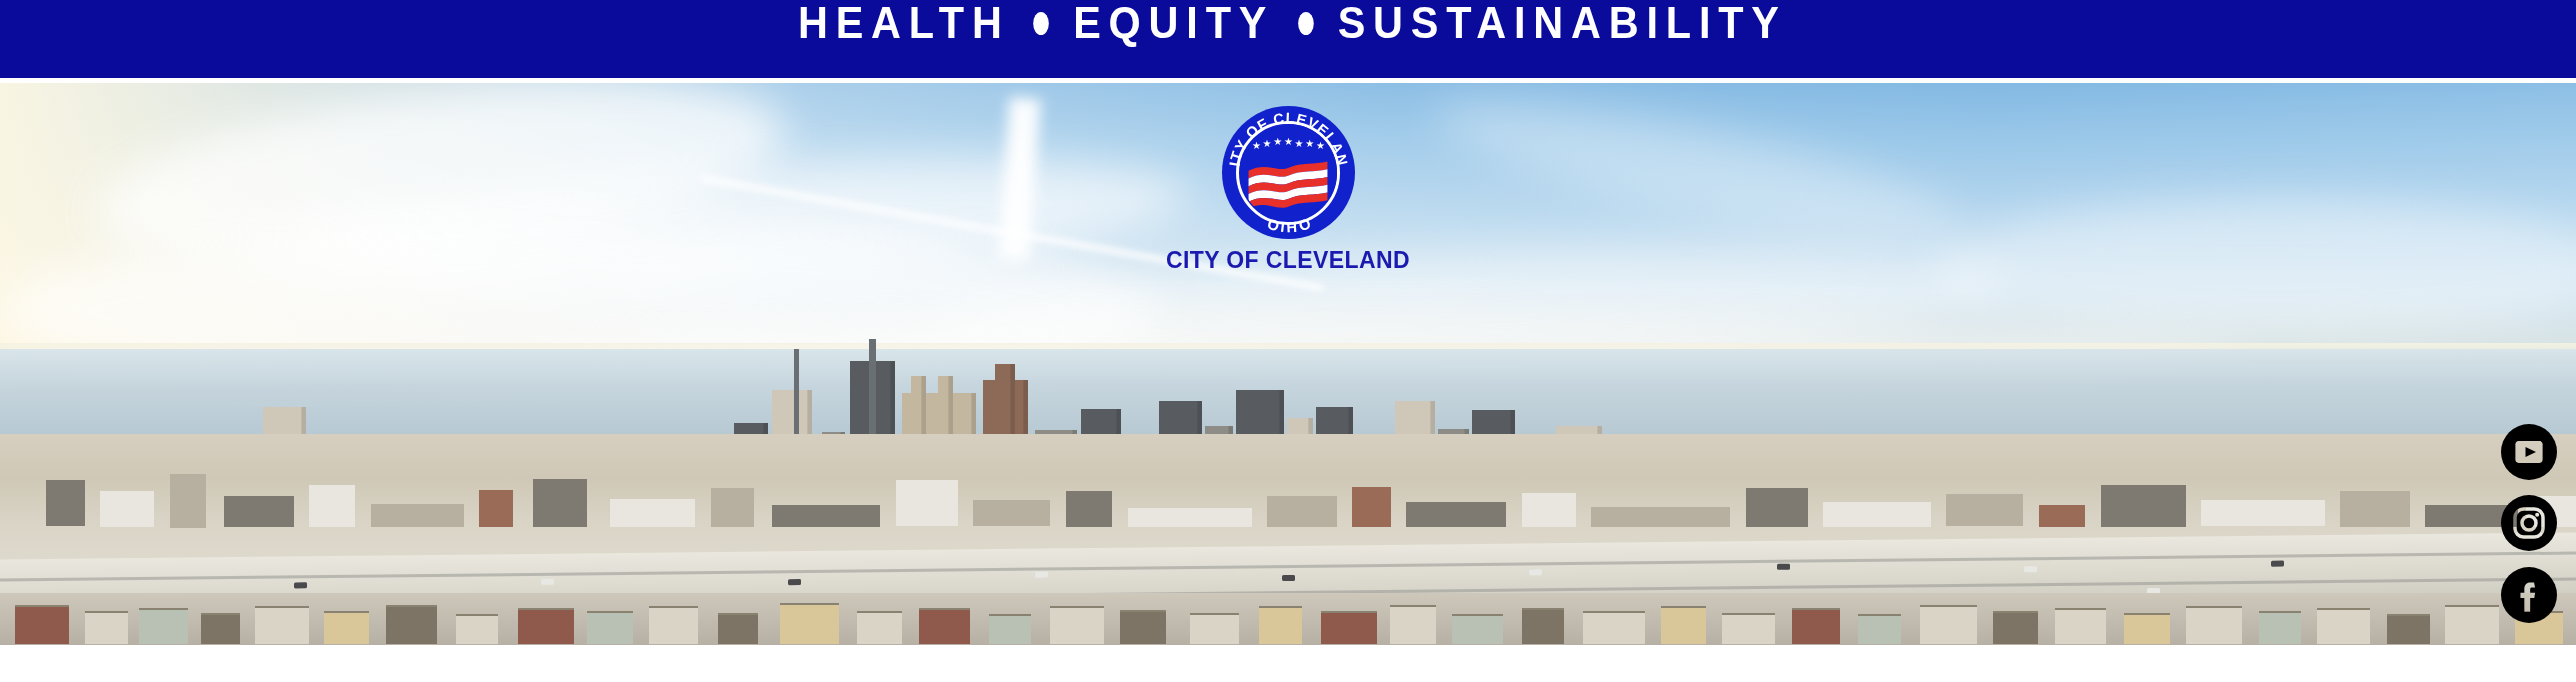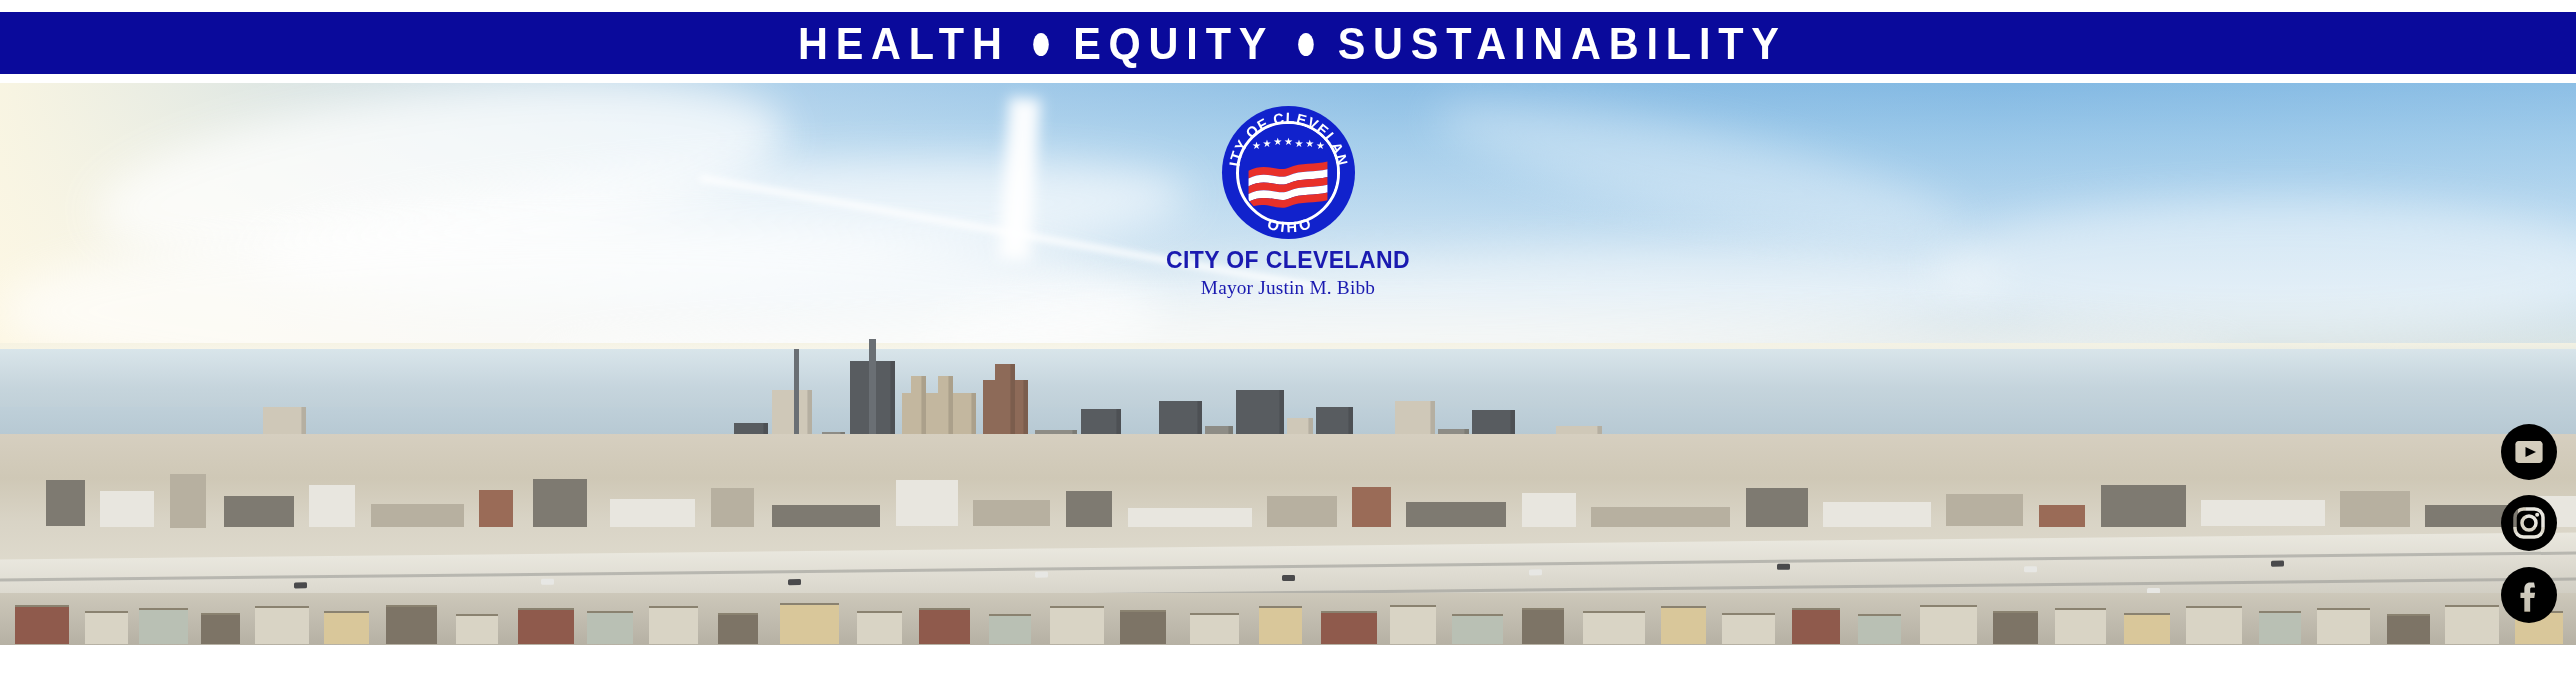--- a/index.html
+++ b/index.html
@@ -19,26 +19,25 @@
     width: 2576px;
     height: 682px;
     background: #ffffff;
     overflow: hidden;
   }
 
   
   .top-banner {
     position: absolute;
     left: 0;
-    top: 12px;
-    width: 2576px;
-    height: 62px;
+    top: 0;
+    width: 2576px;
+    height: 78px;
     background: #0a0a9b;
     display: flex;
-    align-items: center;
     justify-content: center;
     z-index: 40;
   }
   .top-banner-text {
     color: #ffffff;
     font-family: "Liberation Sans Narrow", "Liberation Sans", sans-serif;
     font-weight: 700;
     font-size: 45px;
     letter-spacing: 8.5px;
     white-space: nowrap;
@@ -550,21 +549,20 @@
               <path d="M2,14 C24,2 40,16 54,10 C70,3 88,6 104,2 L104,12 C88,16 70,13 54,20 C40,26 24,12 2,24 Z" fill="#e8302a"></path>
               <path d="M2,24 C24,12 40,26 54,20 C70,13 88,16 104,12 L104,22 C88,26 70,23 54,30 C40,36 24,22 2,34 Z" fill="#ffffff"></path>
               <path d="M2,34 C24,22 40,36 54,30 C70,23 88,26 104,22 L104,32 C88,36 70,33 54,40 C40,46 24,32 2,44 Z" fill="#e8302a"></path>
               <path d="M2,44 C24,32 40,46 54,40 C70,33 88,36 104,32 L104,42 C88,46 70,43 54,50 C40,56 24,42 2,54 Z" fill="#ffffff"></path>
               <path d="M2,54 C24,42 40,56 54,50 C70,43 88,46 104,42 L104,52 C88,56 70,53 54,60 C40,66 24,52 2,62 Z" fill="#e8302a"></path>
             </g>
           </svg>
         </div>
       </div>
       <div class="logo-line1">CITY OF CLEVELAND</div>
-      <div class="logo-line2">Mayor Justin M. Bibb</div>
     </div>
 
 
     <div class="social-rail">
 
       <div class="social-btn">
         <svg width="56" height="56" viewBox="0 0 72 72">
           <defs>
             <mask id="ytmask">
               <rect x="0" y="0" width="72" height="72" fill="#fff"></rect>

